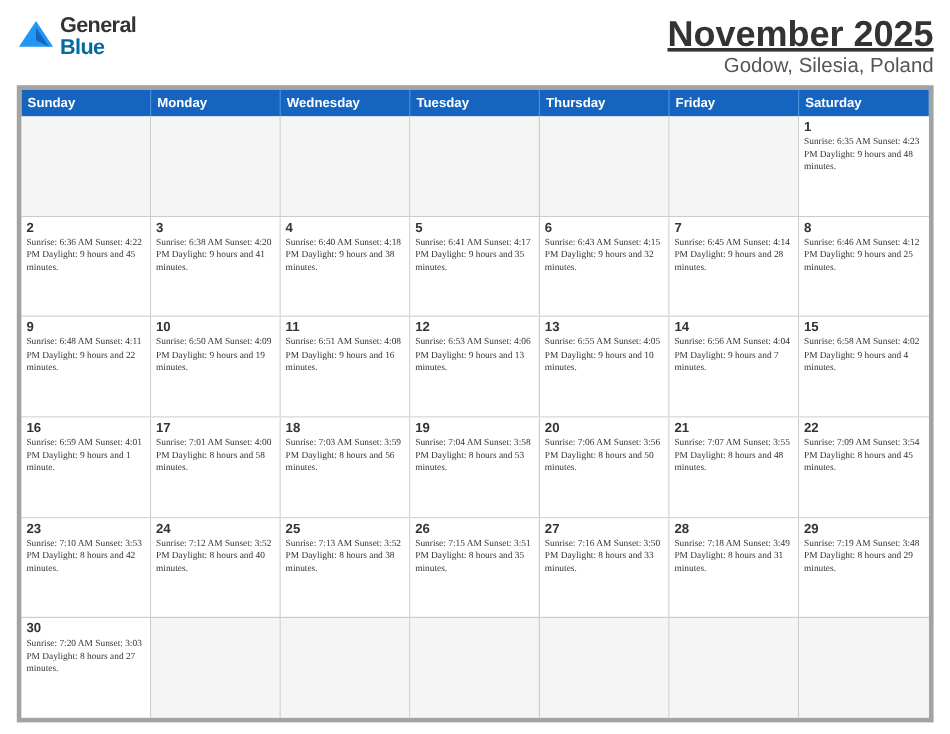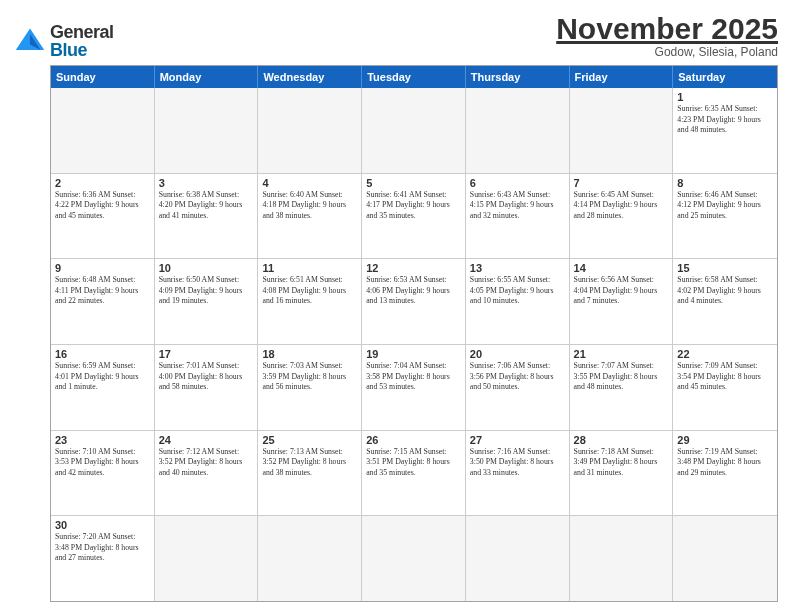--- a/index.html
+++ b/index.html
@@ -13,21 +13,21 @@
     .page {
       width: 792px;
       height: 612px;
       padding: 12px 14px 10px 14px;
       display: flex;
       flex-direction: column;
     }
     .header {
       display: flex;
       justify-content: space-between;
-      align-items: flex-end;
+      align-items: flex-start;
       margin-bottom: 6px;
     }
     .logo {
       display: flex;
       align-items: center;
       gap: 0px;
     }
     .logo-text {
       display: flex;
       flex-direction: column;
@@ -54,29 +54,28 @@
       text-align: right;
     }
     .month-title {
       font-size: 30px;
       font-weight: bold;
       color: #333;
       line-height: 1.1;
       text-decoration: underline;
     }
     .subtitle {
-      font-size: 12px;
+      font-size: 17px;
       color: #555;
     }
     .calendar {
       flex: 1;
       display: flex;
       flex-direction: column;
-      border: 1px solid #a3a3a3;
-      margin-left: 36px;
+      border: 4px solid #a3a3a3;
     }
     .cal-header {
       display: grid;
       grid-template-columns: repeat(7, 1fr);
       background: #1565C0;
     }
     .cal-header-cell {
       color: #fff;
       font-size: 11px;
       font-weight: bold;
@@ -369,21 +368,21 @@
             <div class="day-info">Sunrise: 7:19 AM
 Sunset: 3:48 PM
 Daylight: 8 hours
 and 29 minutes.</div>
           </div>
         </div>
         <div class="cal-row">
           <div class="cal-cell">
             <div class="day-number">30</div>
             <div class="day-info">Sunrise: 7:20 AM
-Sunset: 3:48 PM
+Sunset: 3:03 PM
 Daylight: 8 hours
 and 27 minutes.</div>
           </div>
           <div class="cal-cell empty"></div>
           <div class="cal-cell empty"></div>
           <div class="cal-cell empty"></div>
           <div class="cal-cell empty"></div>
           <div class="cal-cell empty"></div>
           <div class="cal-cell empty"></div>
         </div>

